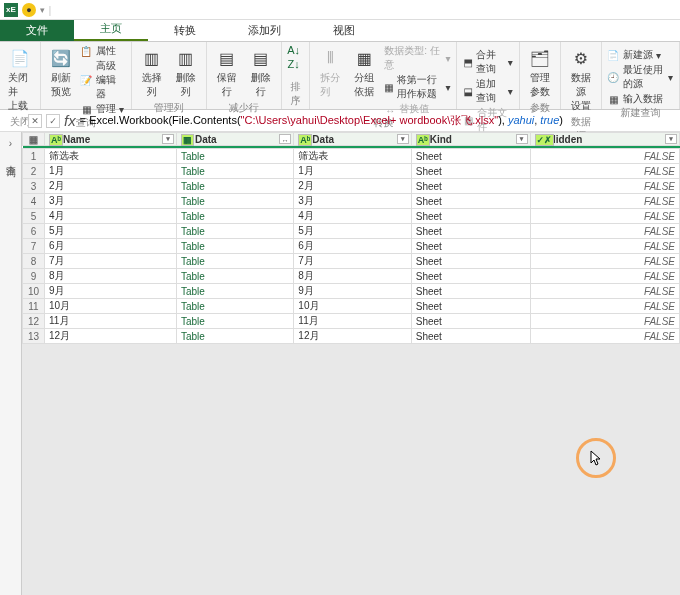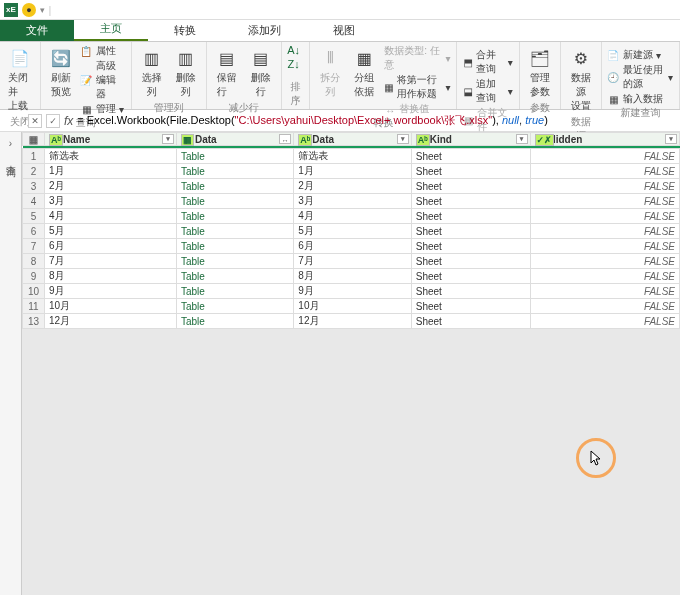--- a/index.html
+++ b/index.html
@@ -22,21 +22,21 @@
 .rrow { display:flex; gap:6px; align-items:flex-start; }
 .rbtn { display:flex; flex-direction:column; align-items:center; gap:1px; font-size:10px; color:#444; cursor:pointer; padding:2px 2px; }
 .rbtn.disabled { color:#aaa; }
 .ricon { width:24px; height:24px; display:flex; align-items:center; justify-content:center; font-size:16px; }
 .rsmall { display:flex; flex-direction:column; gap:1px; }
 .rsmall .line { display:flex; align-items:center; gap:3px; font-size:10px; color:#444; cursor:pointer; }
 .rsmall .line.disabled { color:#aaa;align-items:center; }
 .miniicon { width:12px; height:12px; display:inline-flex; align-items:center; justify-content:center; font-size:10px; }
 
 .toolrow { height:22px; background:#fff; border-bottom:1px solid #ddd; display:flex; align-items:center; gap:4px; padding-left:28px; }
-.toolrow .fx { font-style:italic; color:#555; font-size:12px; }
+.toolrow .fx { font-style:italic; color:#555; font-size:15px; }
 .toolrow .tbtn { width:14px; height:14px; border:1px solid #ccc; display:flex; align-items:center; justify-content:center; font-size:9px; color:#666; cursor:pointer; }
 .formula { font-family: Consolas, monospace; font-size:11px; }
 .formula .fn { color:#000; }
 .formula .str { color:#b00020; }
 .formula .kw { color:#1166cc; font-style:italic; }
 .formula .paren { color:#000; }
 
 .sidebar { position:absolute; left:0; top:132px; bottom:0; width:22px; background:#f5f5f5; border-right:1px solid #ccc; display:flex; flex-direction:column; align-items:center; gap:8px; padding-top:6px; }
 .sidebar .chev { font-size:10px; color:#666; }
 .sidebar .vtext { writing-mode: vertical-rl; font-size:10px; color:#555; letter-spacing:2px; }
@@ -118,21 +118,21 @@
           <span style="white-space:pre-line;text-align:center">删除
 列</span>
         </div>
     </div>
     <div class="grouplabel">管理列</div>
   </div>
   <div class="rgroup">
     <div class="rrow">
       <div class="rbtn">
           <span class="ricon">▤</span>
-          <span style="white-space:pre-line;text-align:left">保留
+          <span style="white-space:pre-line;text-align:center">保留
 行</span>
         </div>
       <div class="rbtn">
           <span class="ricon">▤</span>
           <span style="white-space:pre-line;text-align:center">删除
 行</span>
         </div>
     </div>
     <div class="grouplabel">减少行</div>
   </div>
@@ -140,21 +140,21 @@
     <div class="rrow" style="flex-direction:column;gap:2px">
       <div class="miniicon" style="font-size:11px;color:#1a6b3a">A↓</div>
       <div class="miniicon" style="font-size:11px;color:#1a6b3a">Z↓</div>
     </div>
     <div class="grouplabel">排序</div>
   </div>
   <div class="rgroup">
     <div class="rrow">
       <div class="rbtn disabled">
           <span class="ricon">⫴</span>
-          <span style="white-space:pre-line;text-align:center">拆分
+          <span style="white-space:pre-line;">拆分
 列</span>
         </div>
       <div class="rbtn">
           <span class="ricon">▦</span>
           <span style="white-space:pre-line;text-align:right">分组
 依据</span>
         </div>
       <div class="rsmall">
         <div class="line disabled"><span>数据类型: 任意</span> ▾</div>
         <div class="line"><span class="miniicon">▦</span><span>将第一行用作标题</span> ▾</div>
@@ -208,21 +208,21 @@
     </div>
     <div class="grouplabel">新建查询</div>
   </div>
 </div>
 
 <div class="toolrow">
   <span class="tbtn">✕</span>
   <span class="tbtn">✓</span>
   <span class="fx">fx</span>
   <span class="formula">
-    <span>= </span><span class="fn">Excel.Workbook</span><span class="paren">(</span><span class="fn">File.Desktop</span><span class="paren">(</span><span class="str">"C:\Users\yahui\Desktop\Excel+ wordbook\张飞.xlsx"</span><span class="paren">), </span><span class="kw">null</span><span>, </span><span class="kw">true</span><span class="paren">)</span>
+    <span>= </span><span class="fn">Excel.Workbook</span><span class="paren">(</span><span class="fn">File.Contents</span><span class="paren">(</span><span class="str">"C:\Users\yahui\Desktop\Excel+ wordbook\张飞.xlsx"</span><span class="paren">), </span><span class="kw">yahui</span><span>, </span><span class="kw">true</span><span class="paren">)</span>
   </span>
 </div>
 
 <div class="sidebar">
   <span class="chev">›</span>
   <span class="vtext">查询</span>
 </div>
 
 <div class="grid">
   <table>
@@ -322,20 +322,28 @@
         </tr>
         <tr>
           <td class="rownum">11</td>
     <td>10月</td>
     <td class="linkish">Table</td>
     <td>10月</td>
     <td>Sheet</td>
     <td class="false">FALSE</td>
         </tr>
         <tr>
+          <td class="rownum">12</td>
+    <td>11月</td>
+    <td class="linkish">Table</td>
+    <td>11月</td>
+    <td>Sheet</td>
+    <td class="false">FALSE</td>
+        </tr>
+        <tr>
           <td class="rownum">13</td>
     <td>12月</td>
     <td class="linkish">Table</td>
     <td>12月</td>
     <td>Sheet</td>
     <td class="false">FALSE</td>
         </tr>
       </tbody>
   </table>
 </div>

